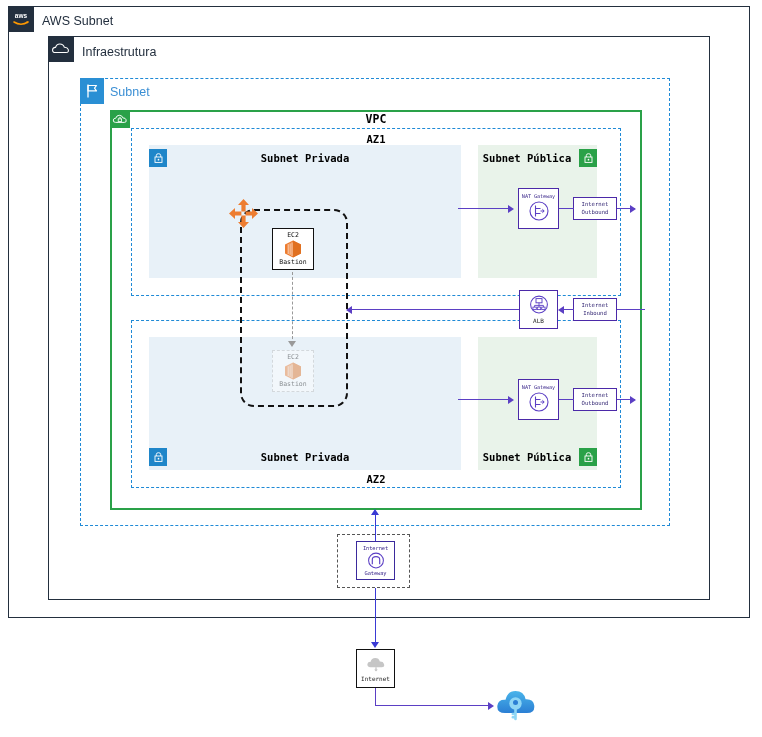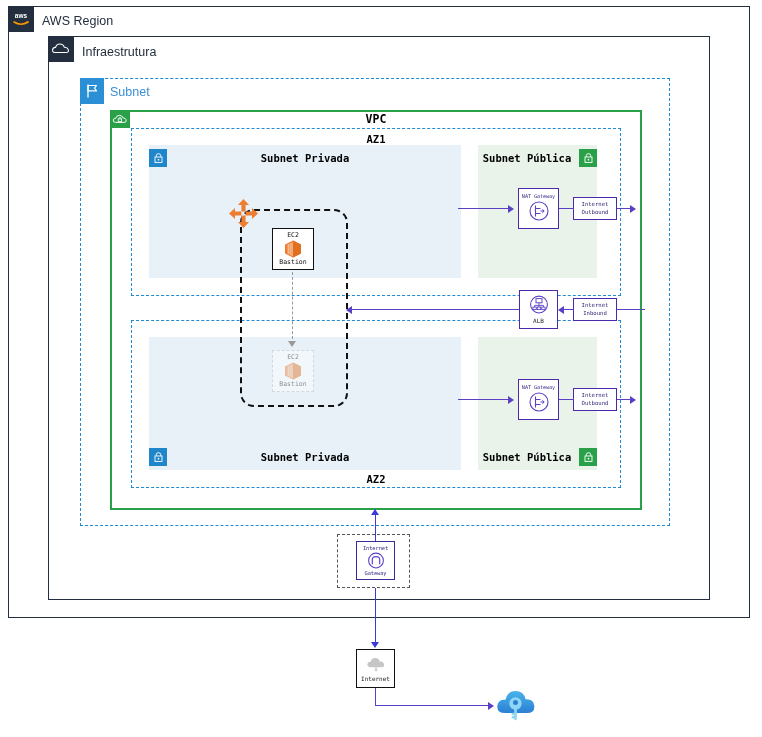--- a/index.html
+++ b/index.html
@@ -253,21 +253,21 @@
 <body>
 
 <div class="abs" id="aws-cloud"></div>
 <div class="abs" id="aws-cloud-badge">
   <svg width="20" height="18" viewBox="0 0 20 18">
     <text x="10" y="8" font-size="6.5" fill="#fff" text-anchor="middle" font-family="Liberation Sans, sans-serif" font-weight="bold">aws</text>
     <path d="M3 12 Q10 16.5 17 12" stroke="#ff9900" stroke-width="1.6" fill="none" stroke-linecap="round"></path>
     <path d="M15.4 11.2 L17.6 11.8 L16.1 13.4 Z" fill="#ff9900"></path>
   </svg>
 </div>
-<div class="abs" id="aws-cloud-title">AWS Region</div>
+<div class="abs" id="aws-cloud-title">AWS Subnet</div>
 
 <div class="abs" id="infra"></div>
 <div class="abs" id="infra-badge">
   <svg width="20" height="14" viewBox="0 0 20 14">
     <path d="M4.5 10.5 Q1.2 10.5 1.6 7.6 Q2 5.2 4.6 5.4 Q5.4 2 8.8 2 Q12.4 2 13.2 5.2 Q16.4 5 17.2 7.4 Q18.2 10.5 15 10.5 Z" fill="none" stroke="#fff" stroke-width="1.1" stroke-linejoin="round"></path>
   </svg>
 </div>
 <div class="abs" id="infra-title">Infraestrutura</div>
 
 <div class="abs" id="region"></div>

